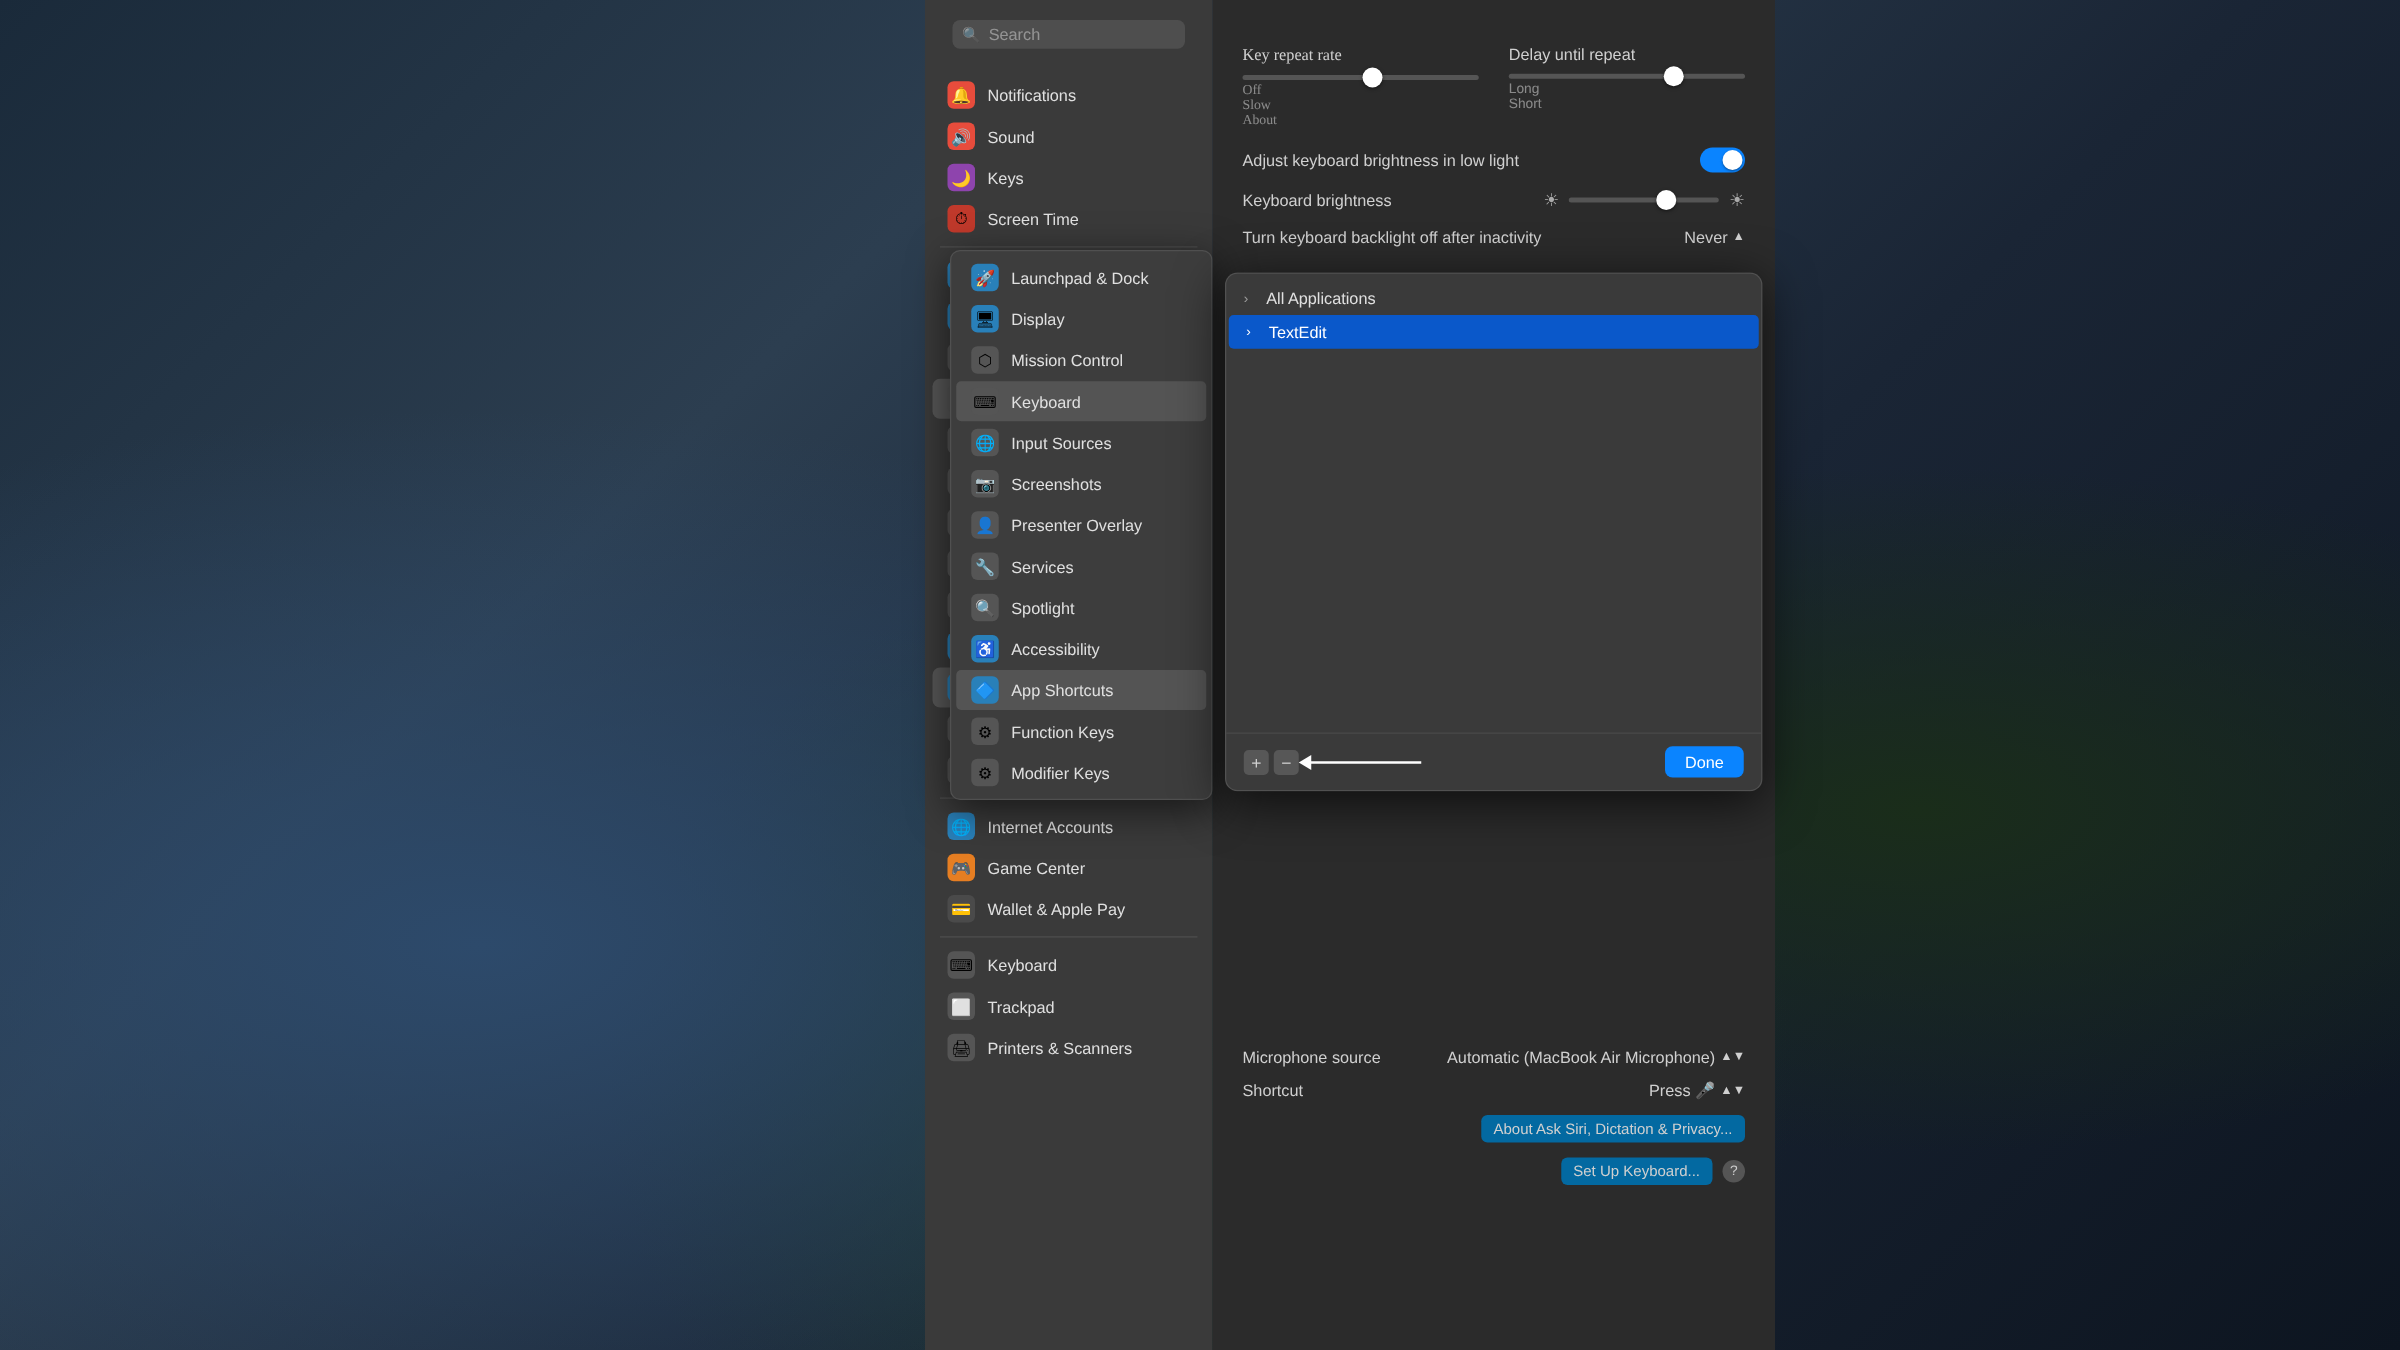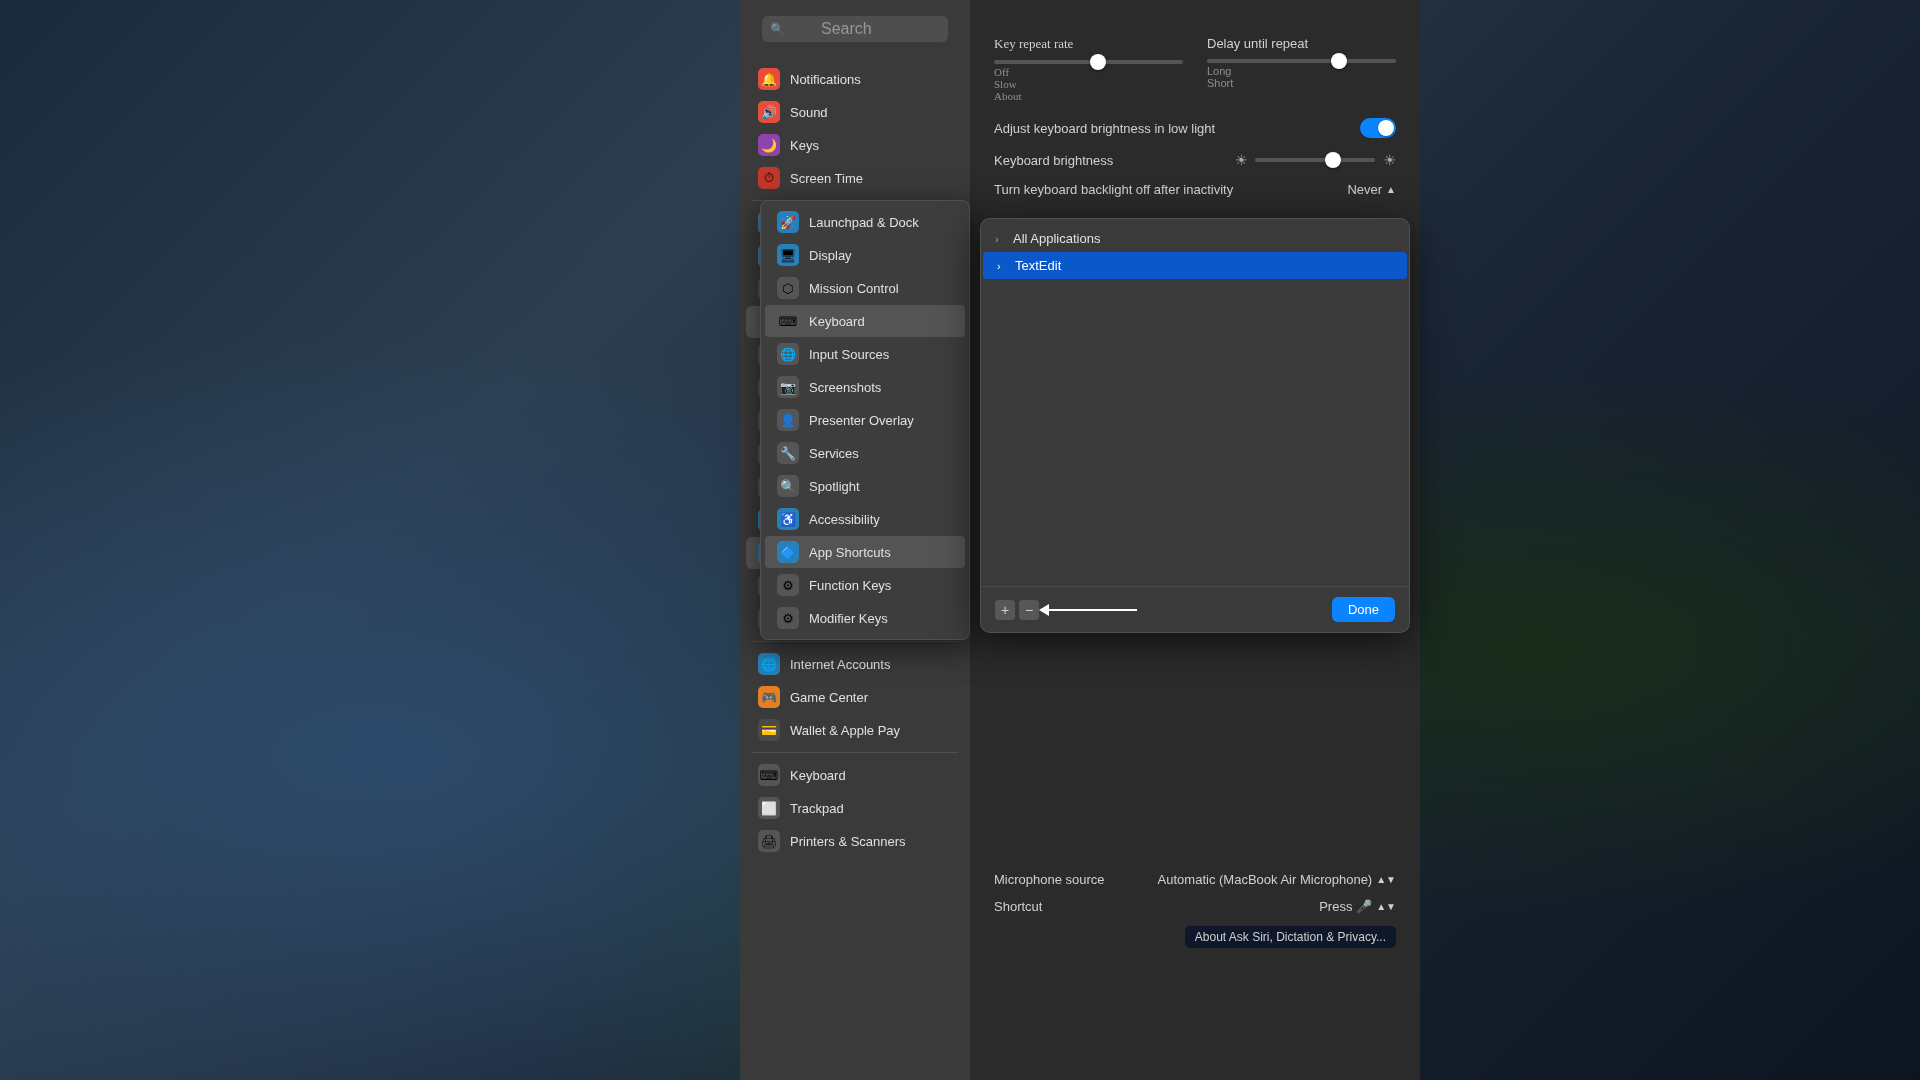--- a/index.html
+++ b/index.html
@@ -55,22 +55,21 @@
       gap: 6px;
     }
 
     .search-icon {
       color: rgba(255,255,255,0.5);
       font-size: 12px;
     }
 
     .search-text {
       color: rgba(255,255,255,0.4);
-      font-size: 16px;
-      margin-left: 30px;
+      font-size: 13px;
     }
 
     .sidebar-list {
       flex: 1;
       overflow-y: auto;
       padding: 4px 0;
     }
 
     .sidebar-item {
       display: flex;
@@ -218,21 +217,21 @@
 
     .bottom-value {
       color: #d0d0d0;
       font-size: 13px;
       display: flex;
       align-items: center;
       gap: 4px;
     }
 
     .setup-btn {
-      background: #0f172a;
+      background: #0369a1;
       border: none;
       border-radius: 5px;
       padding: 4px 10px;
       color: #d0d0d0;
       font-size: 12px;
       cursor: pointer;
       display: flex;
       align-items: center;
       gap: 6px;
     }
@@ -609,20 +608,27 @@
       <span class="bottom-label">Shortcut</span>
       <span class="bottom-value">
         <span>Press 🎤</span>
         <span style="font-size:10px;">▲▼</span>
       </span>
     </div>
     <div class="bottom-row">
       <div></div>
       <button class="setup-btn">About Ask Siri, Dictation &amp; Privacy...</button>
     </div>
+    <div class="bottom-row">
+      <div></div>
+      <div style="display:flex; align-items:center; gap:8px;">
+        <button class="setup-btn">Set Up Keyboard...</button>
+        <div class="help-btn">?</div>
+      </div>
+    </div>
   </div>
 </div>
 
 <div class="dropdown-overlay">
   <div class="dropdown-item">
     <div class="dropdown-item-icon icon-blue">🚀</div>
     <span class="dropdown-item-label">Launchpad &amp; Dock</span>
   </div>
   <div class="dropdown-item">
     <div class="dropdown-item-icon icon-blue">🖥</div>

